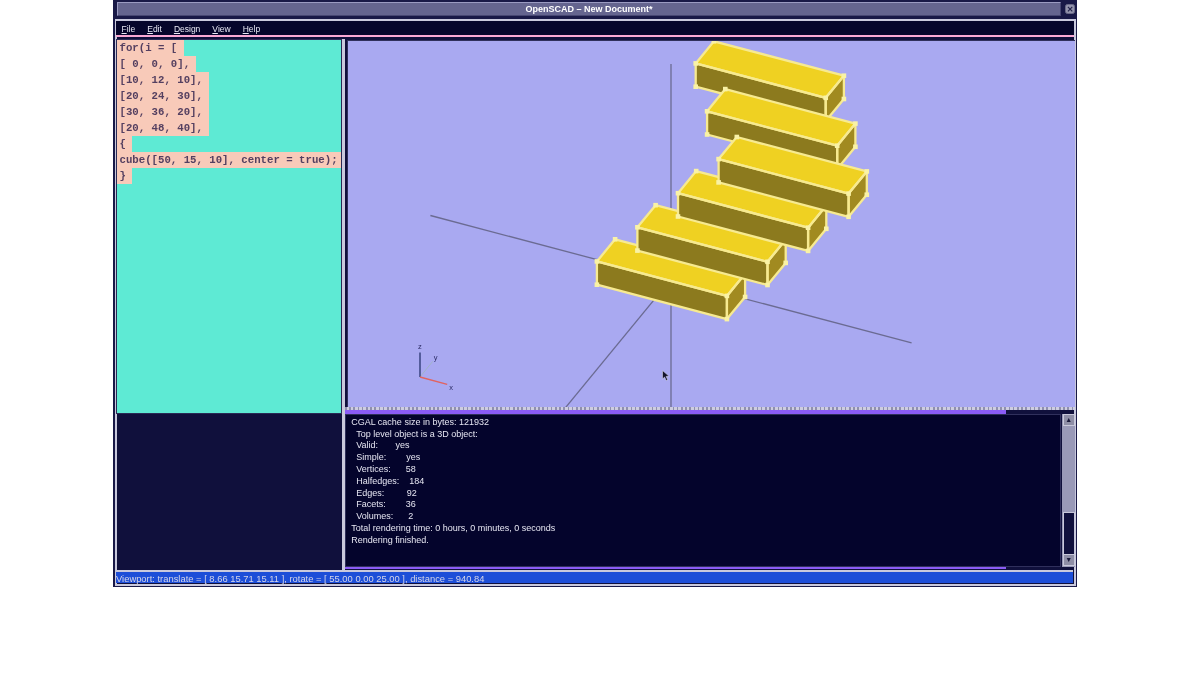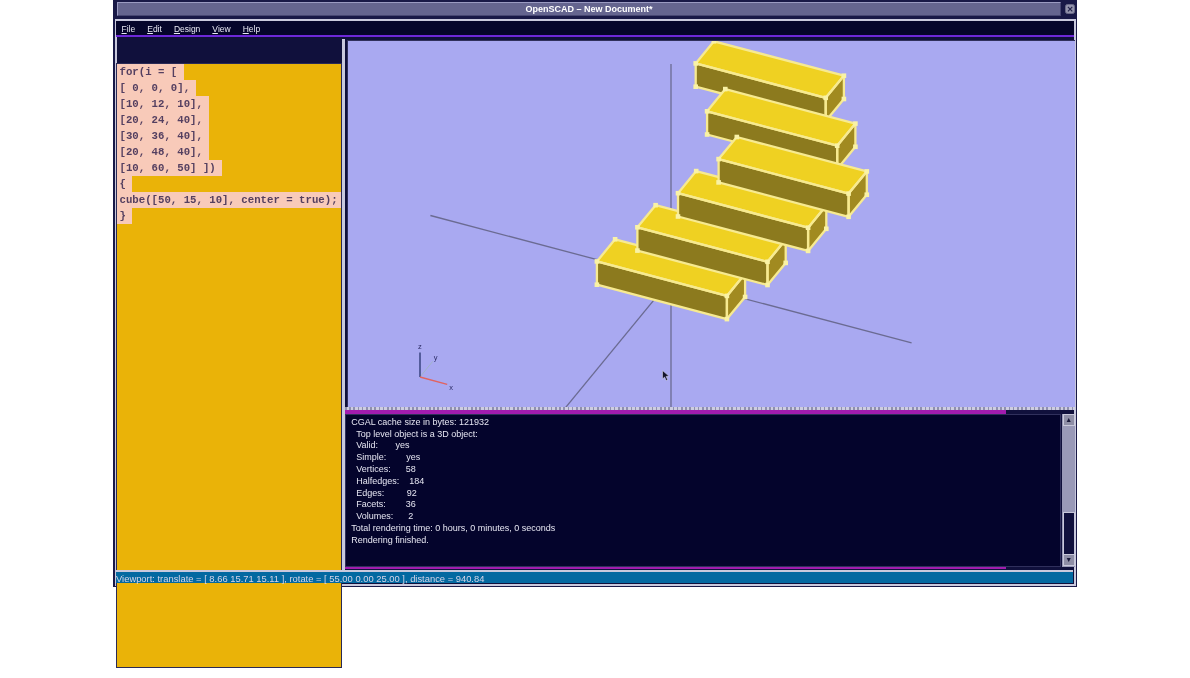--- a/index.html
+++ b/index.html
@@ -8,63 +8,62 @@
 #titlebar { position:absolute; left:4px; top:2px; width:944px; height:14px;
   background:#65658f; border-top:1px solid #9b9bc2; border-left:1px solid #9b9bc2;
   border-bottom:1px solid #474772; border-right:1px solid #474772;
   color:#ffffff; font-size:9px; font-weight:bold; text-align:center; line-height:13px; }
 #closebtn { position:absolute; left:952px; top:3.5px; width:10px; height:10px;
   background:#9494ac; border-radius:2.5px; border:1px solid #6a6a88;
   color:#22224a; font-size:8px; font-weight:bold; text-align:center; line-height:9px; }
 #mainframe { position:absolute; left:1.5px; top:18.5px; width:961px; height:567px;
   border:2px solid #c9c9dd; background:#10103c; }
 #menubar { position:absolute; left:2.5px; top:20.5px; width:958px; height:16px;
-  background:#05052b; border-bottom:2px solid #6d28d9; color:#e9e9f5; font-size:8.5px; }
+  background:#05052b; border-bottom:2px solid #f9a8d4; color:#e9e9f5; font-size:8.5px; }
 #menubar span { display:inline-block; margin-top:3px; padding:0 6px; }
 #menubar u { text-decoration:underline; }
-#editor { position:absolute; left:2.5px; top:38.5px; width:226.5px; height:605px;
-  background:#eab308; border:1px solid #2a2a55; overflow:hidden;margin-top:24px; }
+#editor { position:absolute; left:2.5px; top:38.5px; width:226.5px; height:375px;
+  background:#5eead4; border:1px solid #2a2a55; overflow:hidden; }
 .ln { height:16.1px; line-height:16.1px; font-family:"Liberation Mono",monospace;
   font-size:10.7px; font-weight:bold; white-space:pre; }
 .ln span { display:inline-block; height:16.1px; background:#f8cab9; color:#543f60;
   padding-left:3px; padding-right:6.4px; }
 #vsplit { position:absolute; left:229px; top:38.5px; width:3.2px; height:531.5px;
   background:#c9c9dd; }
 #viewport { position:absolute; left:234px; top:39.5px; width:728px; height:367px;
   background:#a9a9f1; border-top:1px solid #30305c; border-left:1px solid #30305c; }
 #hsplit { position:absolute; left:232.2px; top:406.5px; width:729.8px; height:3.4px;
   background:repeating-linear-gradient(90deg,#8f8fae 0 1.6px,#cdcde0 1.6px 4.2px); }
 #consoleframe { position:absolute; left:232.2px; top:409.9px; width:661px; height:159.5px;
-  background:#a21caf; }
+  background:#8b5cf6; }
 #console { position:absolute; left:0px; top:4px; width:716px; height:153px;
   background:#04042c; border:1px solid #30305c; color:#e6e6f2; font-size:9px;
   padding-left:5px; padding-top:2px; }
 .cl { height:11.8px; line-height:11.8px; white-space:pre; }
 #sbar { position:absolute; left:717px; top:4px; width:13px; height:153px; background:#9a9ab8; }
 .sbtn { position:absolute; left:0.5px; width:12px; height:12px; background:#8e8ea6;
   border:1px solid #c8c8da; color:#1a1a3a; font-size:7px; text-align:center; line-height:10px; }
 #sthumb { position:absolute; left:0.5px; top:98px; width:12px; height:43px;
   background:#10103c; border:1px solid #c8c8da; }
 #statusbar { position:absolute; left:2.5px; top:569.9px; width:957px; height:13.2px;
-  background:#0369a1; border-top:2px solid #c9c9dd; color:#d5d5e8; font-size:9.4px;
+  background:#1d4ed8; border-top:2px solid #c9c9dd; color:#d5d5e8; font-size:9.4px;
   line-height:13px; padding-left:0.5px; }
 </style></head><body>
 <div id="win">
   <div id="titlebar">OpenSCAD – New Document*</div>
   <div id="closebtn">✕</div>
   <div id="mainframe"></div>
   <div id="menubar"><span><u>F</u>ile</span><span><u>E</u>dit</span><span><u>D</u>esign</span><span><u>V</u>iew</span><span><u>H</u>elp</span></div>
   <div id="editor">
       <div class="ln"><span>for(i = [</span></div>
       <div class="ln"><span>[ 0, 0, 0],</span></div>
       <div class="ln"><span>[10, 12, 10],</span></div>
-      <div class="ln"><span>[20, 24, 40],</span></div>
-      <div class="ln"><span>[30, 36, 40],</span></div>
+      <div class="ln"><span>[20, 24, 30],</span></div>
+      <div class="ln"><span>[30, 36, 20],</span></div>
       <div class="ln"><span>[20, 48, 40],</span></div>
-      <div class="ln"><span>[10, 60, 50] ])</span></div>
       <div class="ln"><span>{</span></div>
       <div class="ln"><span>cube([50, 15, 10], center = true);</span></div>
       <div class="ln"><span>}</span></div>
     </div>
   <div id="vsplit"></div>
   <div id="viewport"><svg width="728" height="367" viewBox="0 0 728 367">
         <line x1="82.4" y1="174.5" x2="563.6" y2="301.9" stroke="#6b6b92" stroke-width="1.3"></line>
         <line x1="210.8" y1="374.8" x2="435.2" y2="101.6" stroke="#6b6b92" stroke-width="1.3"></line>
         <line x1="323.0" y1="453.4" x2="323.0" y2="23.0" stroke="#6b6b92" stroke-width="1.3"></line>
         <polygon points="365.9,0.3 495.9,34.7 477.7,56.8 347.7,22.4" fill="#efd122"></polygon>

